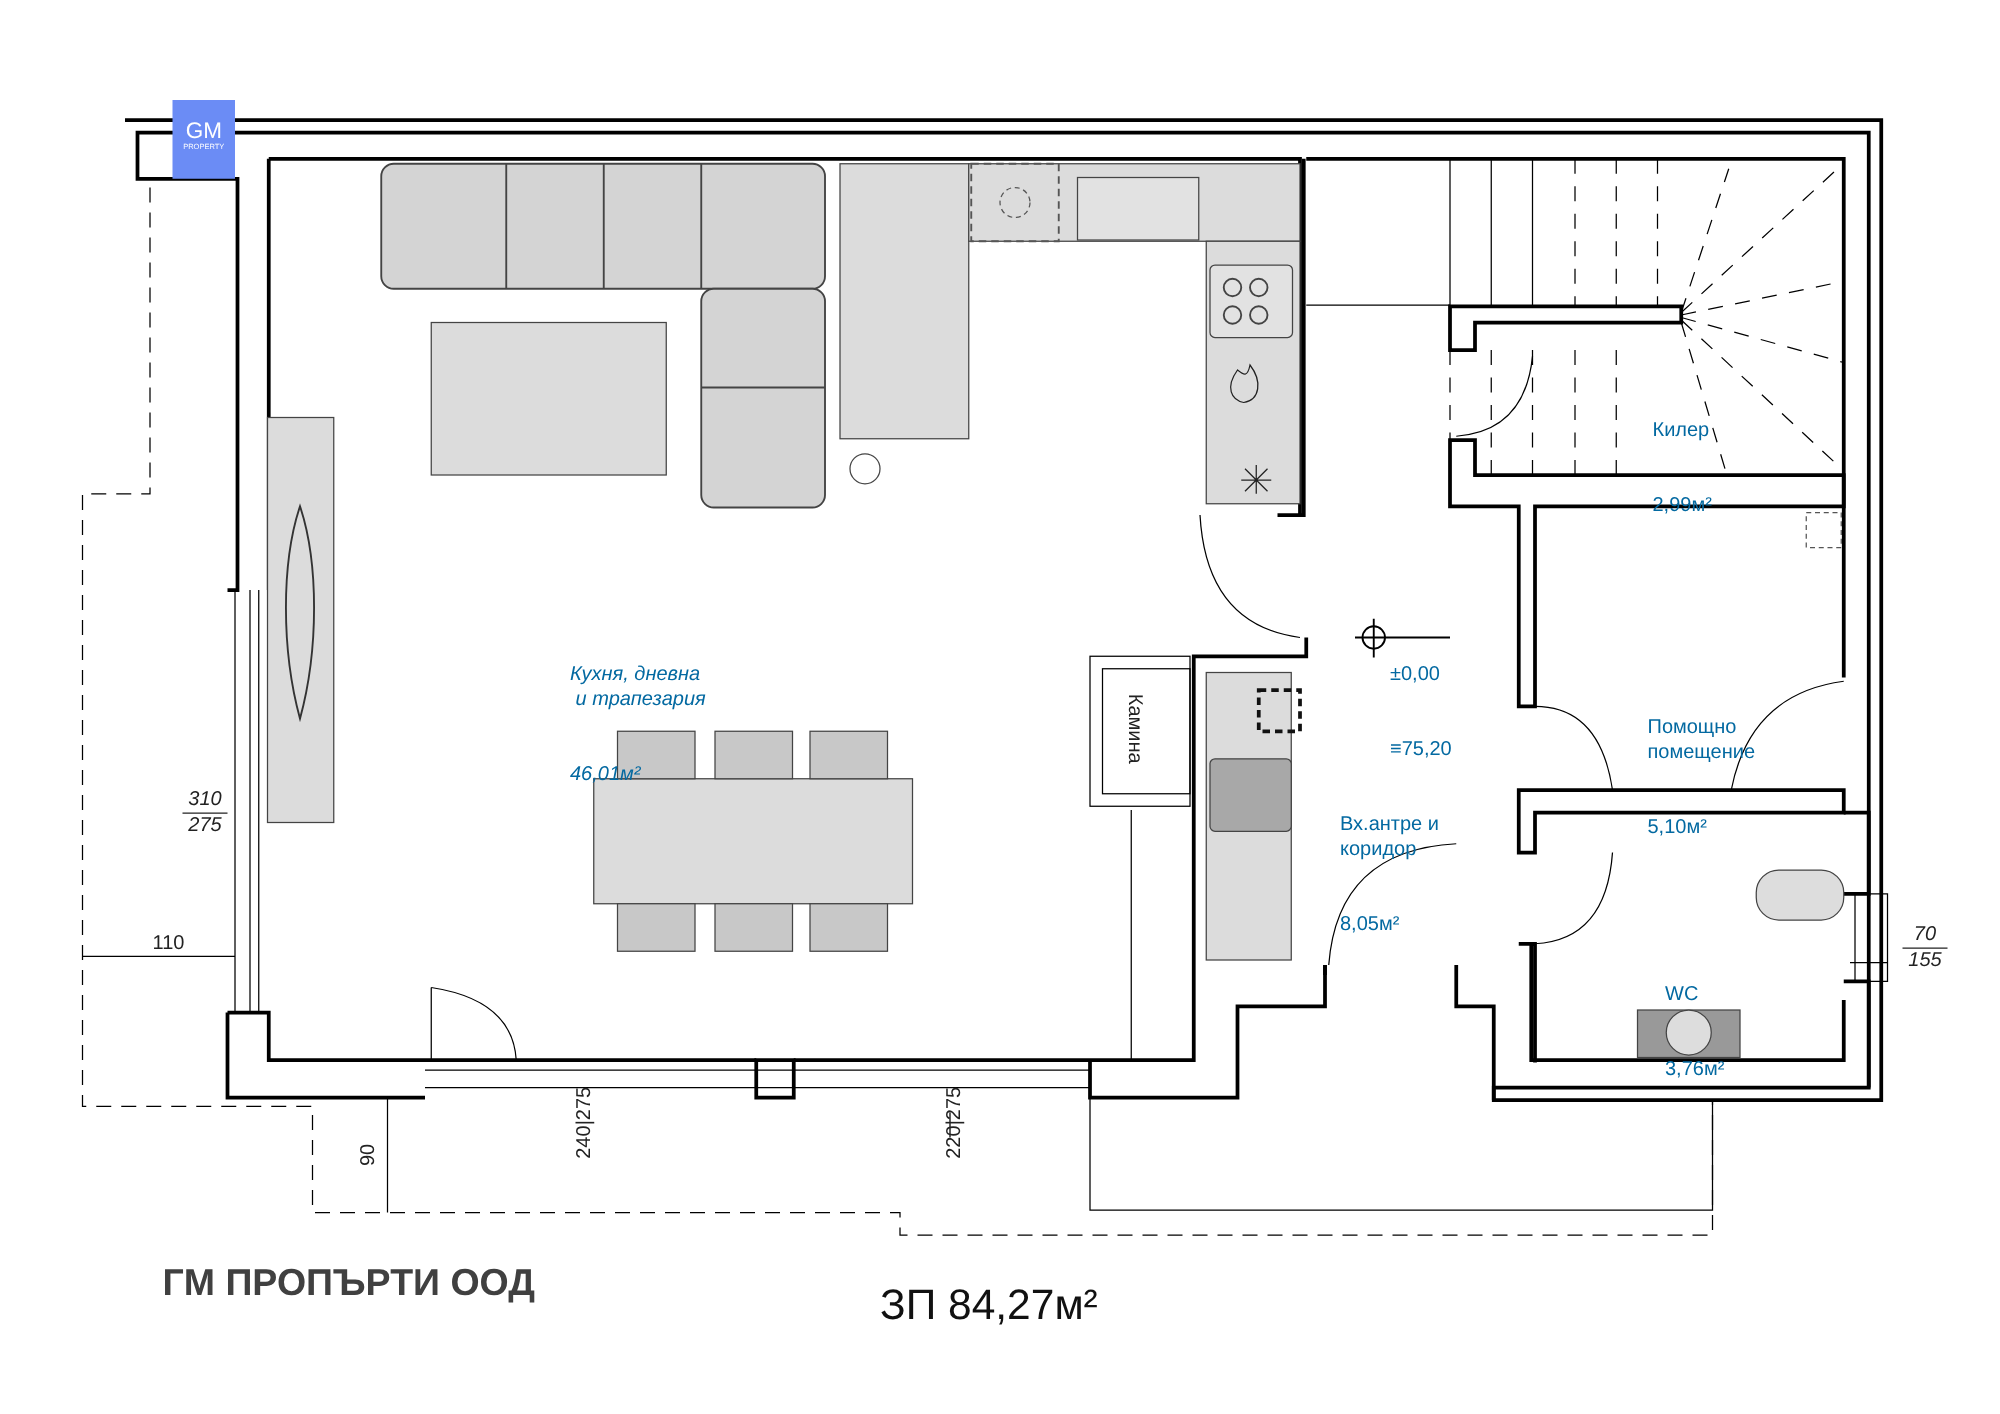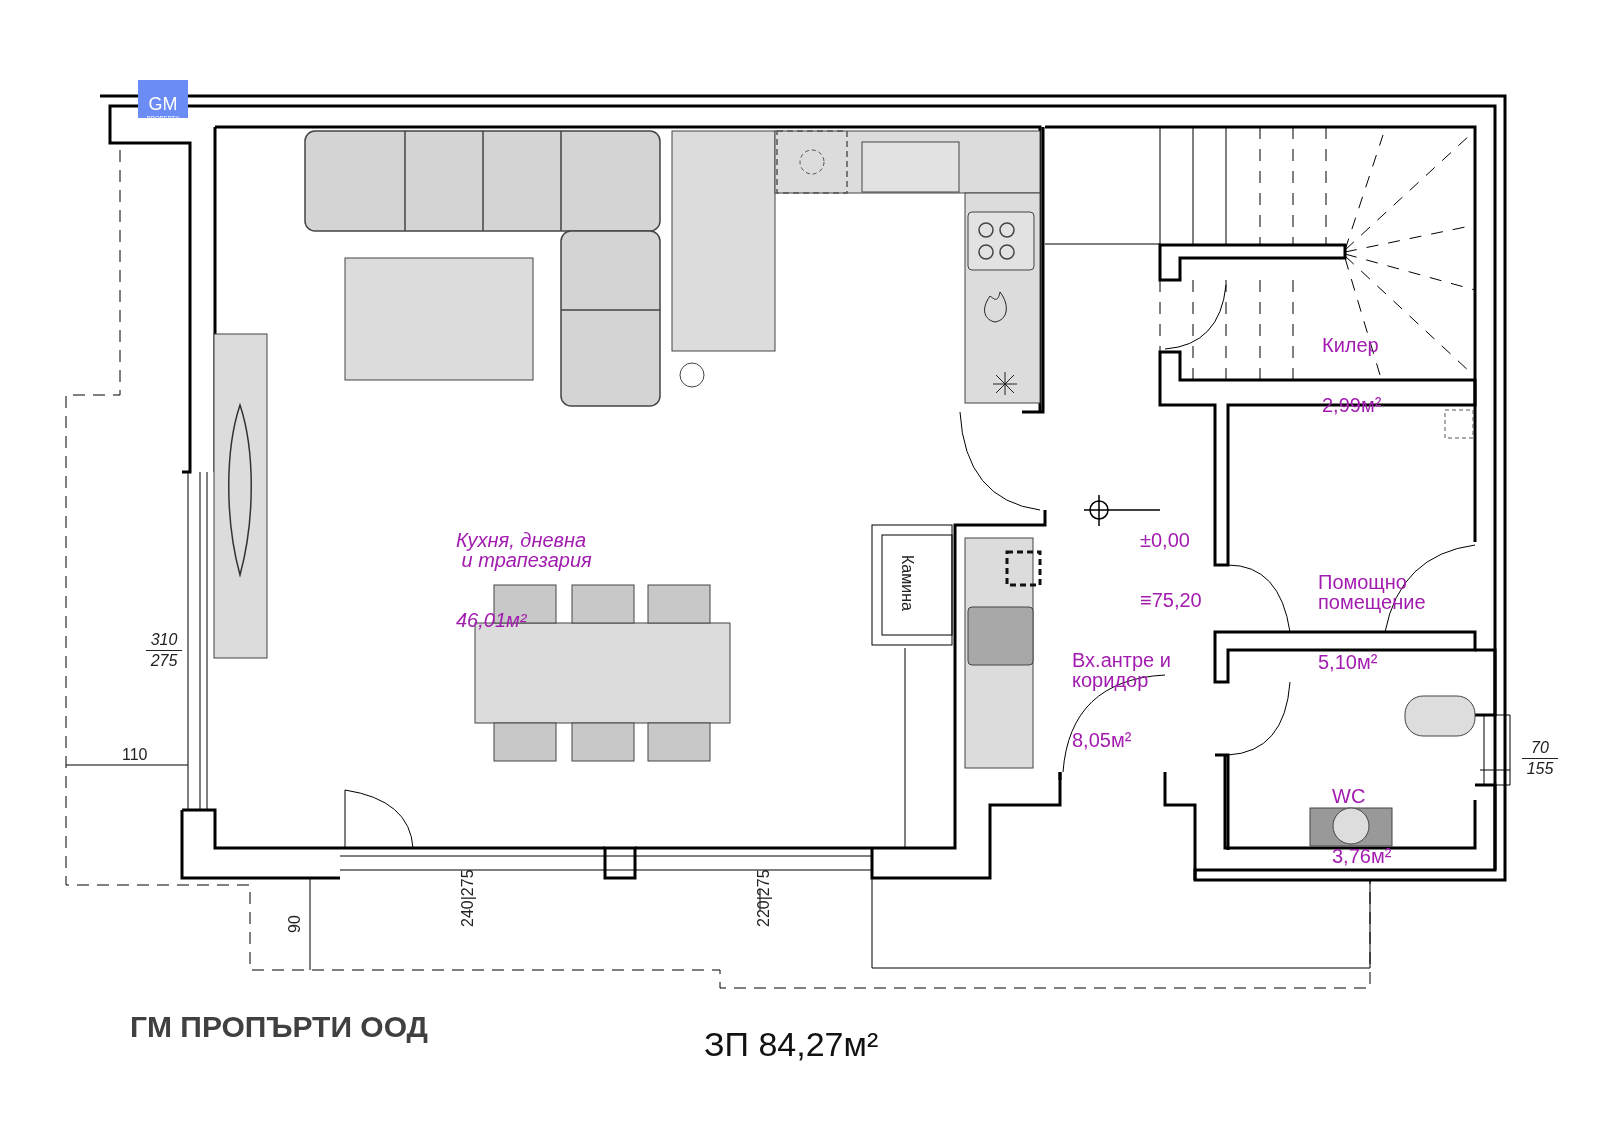--- a/index.html
+++ b/index.html
@@ -1,19 +1,19 @@
 <!DOCTYPE html>
 <html><head>
 <meta charset="utf-8">
 <style>
   html,body{margin:0;padding:0;background:#fff;}
   body{width:1600px;height:1131px;position:relative;overflow:hidden;font-family:"Liberation Sans",sans-serif;}
   svg{position:absolute;left:0;top:0;}
-  .lbl{position:absolute;font-size:20px;line-height:20px;color:#a21caf;white-space:pre;}
-  .logo{position:absolute;left:138px;top:80px;width:50px;height:38px;background:#6b8cf5;color:#fff;text-align:center;}
+  .lbl{position:absolute;font-size:16px;line-height:20px;color:#0369a1;white-space:pre;}
+  .logo{position:absolute;left:138px;top:80px;width:50px;height:63px;background:#6b8cf5;color:#fff;text-align:center;}
   .logo .gm{font-size:18px;line-height:20px;padding-top:14px;display:block;font-family:"Liberation Sans",sans-serif;}
   .logo .pr{font-size:6px;display:block;line-height:8px;}
   .company{position:absolute;left:130px;top:1010px;font-size:30px;font-weight:bold;color:#404040;letter-spacing:0px;}
   .total{position:absolute;left:704px;top:1025px;font-size:34px;color:#111;}
   .dim{position:absolute;font-size:16px;color:#222;font-style:italic;text-align:center;}
   .dim .n{display:block;border-bottom:1.5px solid #222;line-height:20px;}
   .dim .d{display:block;line-height:20px;}
   .dimv{position:absolute;font-size:16px;color:#222;transform:rotate(-90deg);transform-origin:center;white-space:nowrap;}
   .plain{position:absolute;font-size:16px;color:#222;margin-left:12px;}
   .vert{position:absolute;font-size:16px;color:#222;writing-mode:vertical-rl;}
@@ -158,21 +158,21 @@
   <div>Килер</div>
   <div>2,99м²</div>
 </div>
 <div class="lbl" style="left:1332px;top:746px;">
   <div>WC</div>
   <div>3,76м²</div>
 </div>
 
 <div class="vert" style="left:898px;top:555px;">Камина</div>
 
-<div class="lbl" style="left:1112px;top:490px;margin-left:28px;">
+<div class="lbl" style="left:1112px;top:490px;">
   <div>±0,00</div>
   <div>≡75,20</div>
 </div>
 
 <div class="dim" style="left:146px;top:630px;width:36px;">
   <span class="n">310</span>
   <span class="d">275</span>
 </div>
 <div class="dim" style="left:1522px;top:738px;width:36px;">
   <span class="n">70</span>

